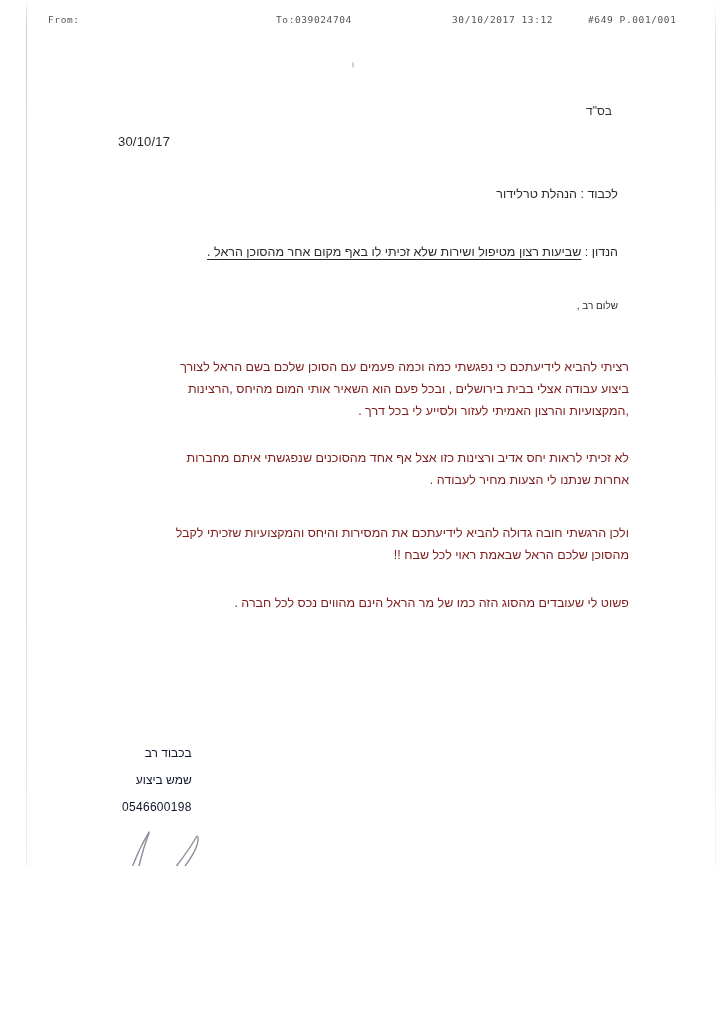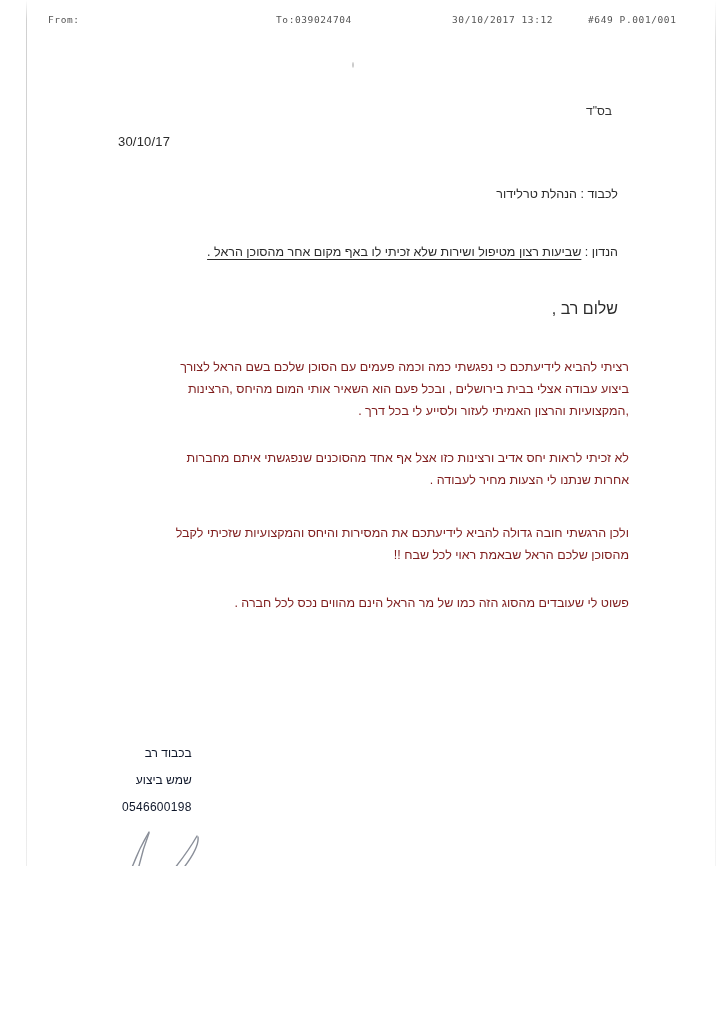--- a/index.html
+++ b/index.html
@@ -123,21 +123,21 @@
   .subject-label { }
   .subject-text {
     text-decoration: underline;
     text-underline-offset: 3px;
   }
 
   .greeting {
     position: absolute;
     right: 106px;
     top: 300px;
-    font-size: 16px;
+    font-size: 10px;
     direction: rtl;
     color: #2b2b2b;
   }
 
   .para {
     position: absolute;
     right: 95px;
     direction: rtl;
     text-align: right;
     font-size: 12.5px;

